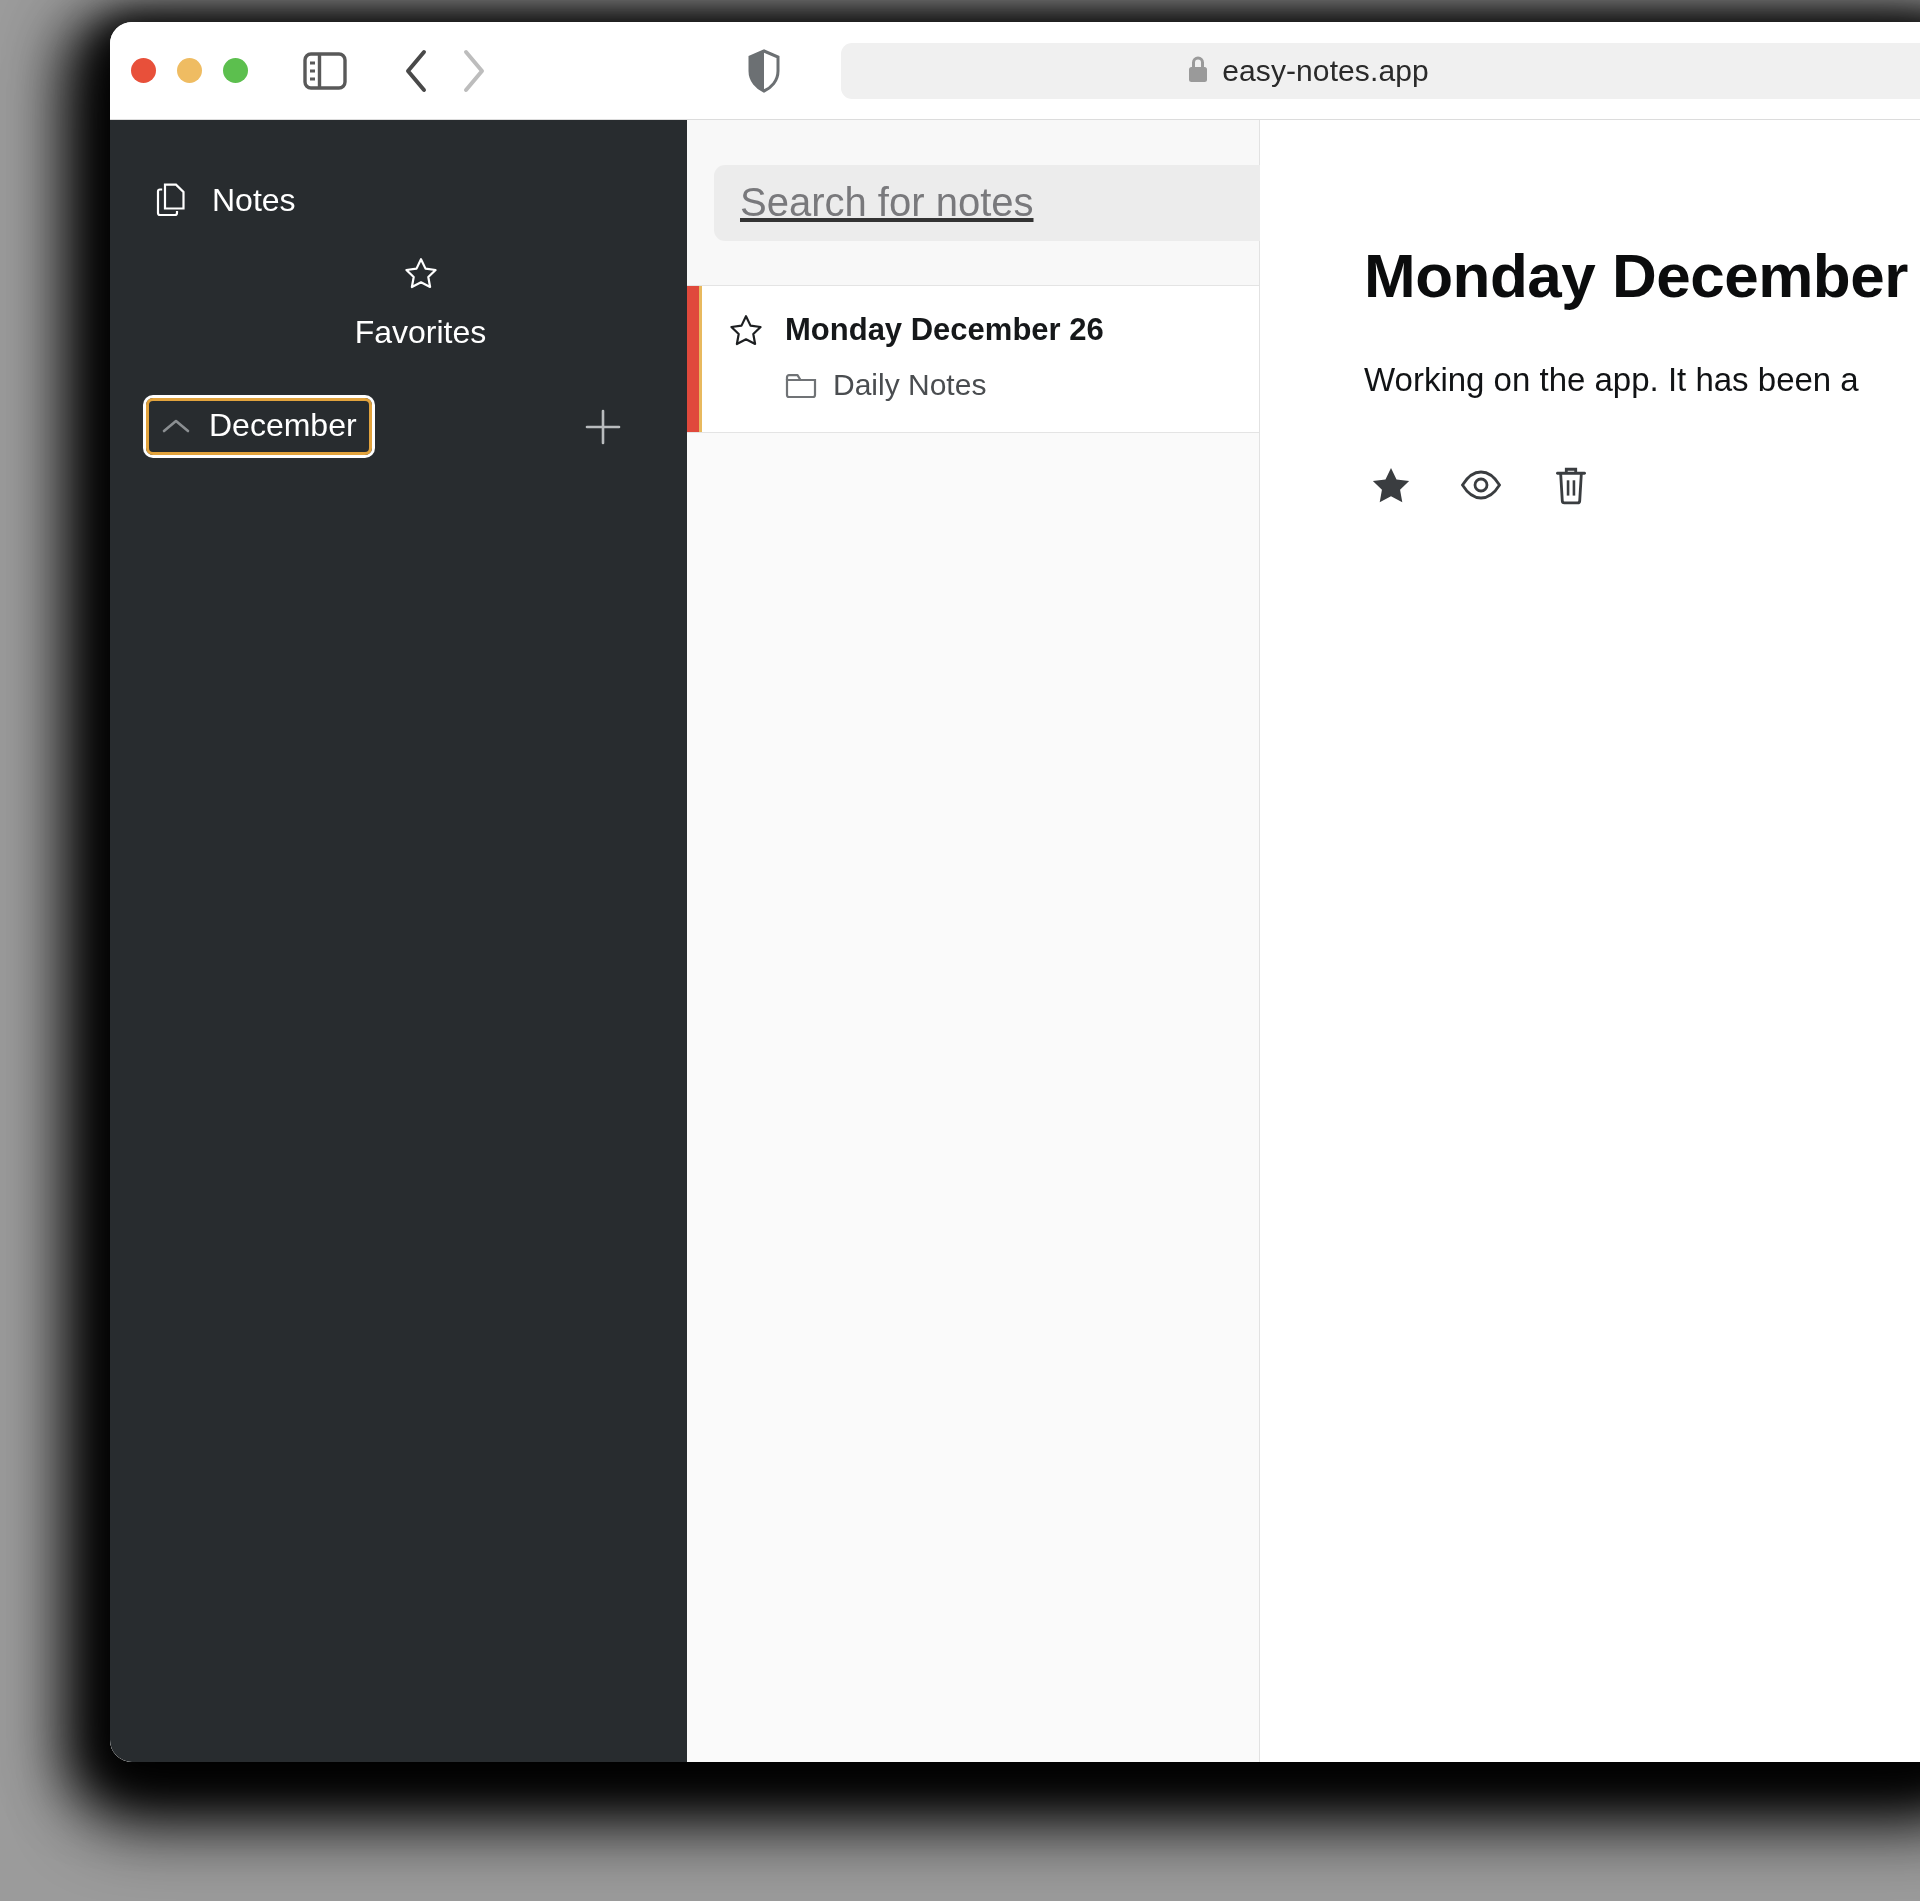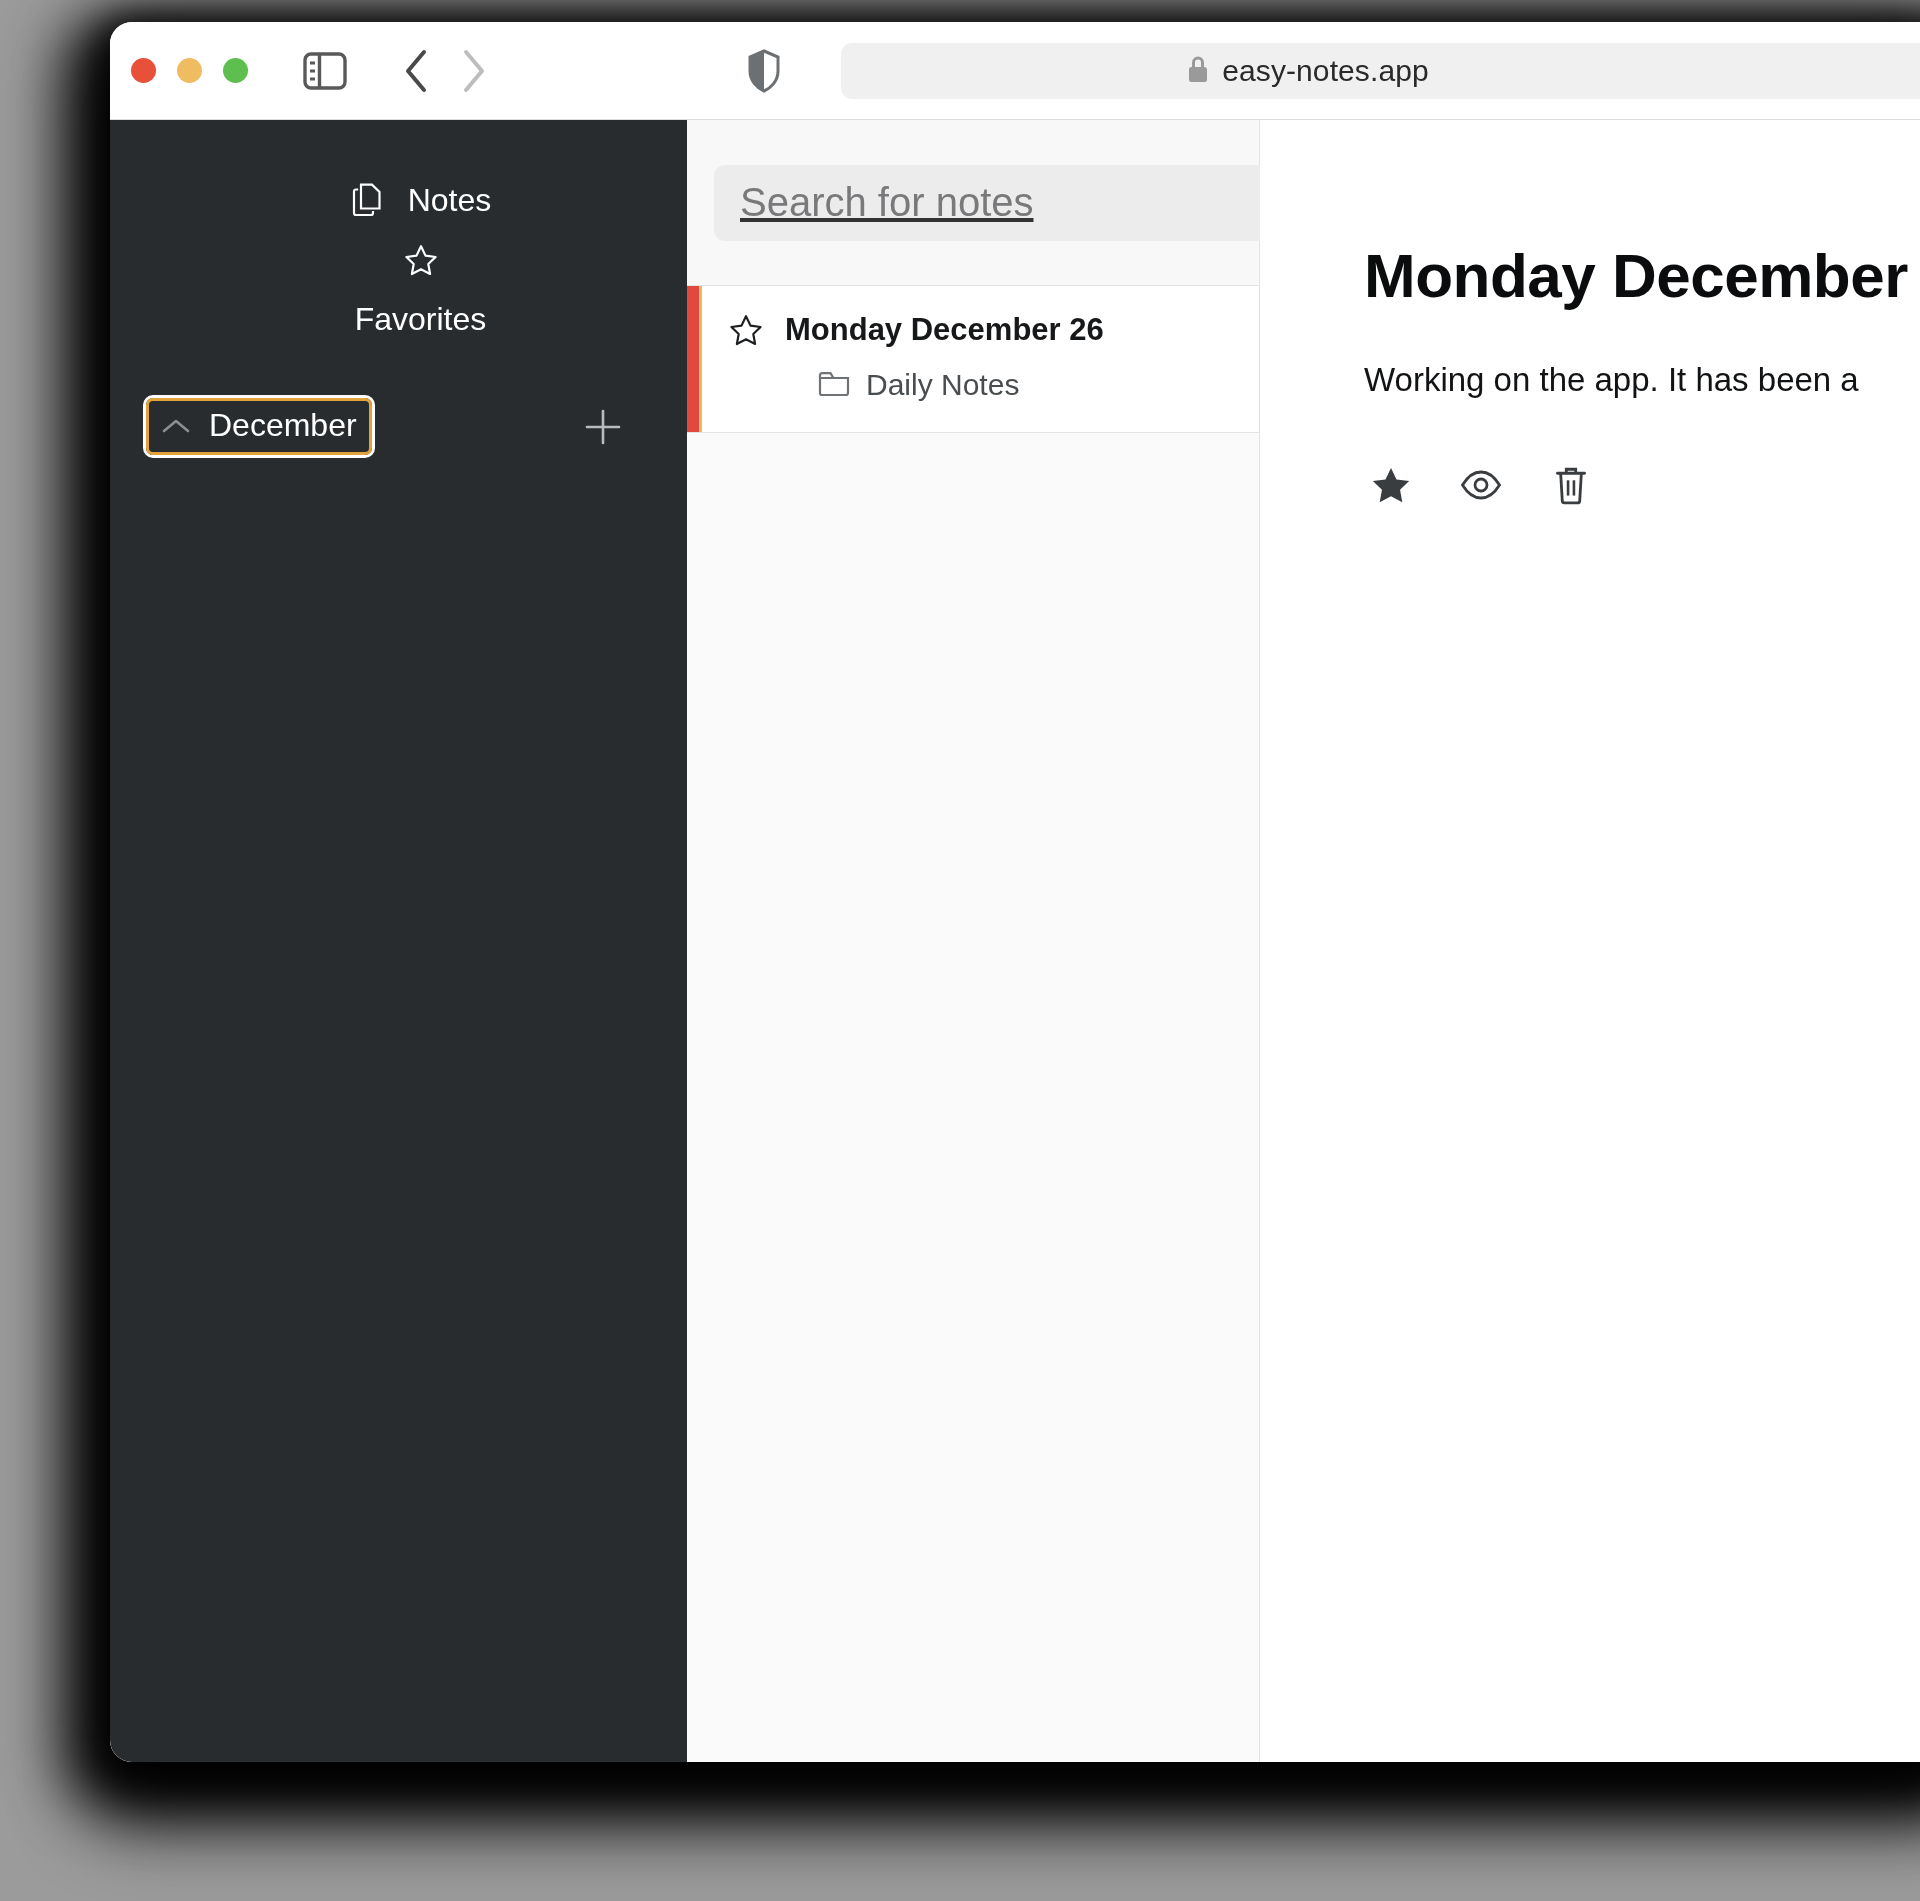--- a/index.html
+++ b/index.html
@@ -106,21 +106,20 @@
 
   .nav-item {
     display:flex;
     align-items:center;
     gap:24px;
     height:68px;
     padding-left:44px;
     color:#ffffff;
     font-size:32px;
     cursor:default;
-    justify-content:center;
   }
   .nav-item + .nav-item { margin-top:22px;flex-direction:column; }
   .nav-item .nav-ico {
     width:34px; height:34px;
     display:flex; align-items:center; justify-content:center;
     flex:0 0 34px;
   }
 
   .section-gap { height:74px; }
 
@@ -222,25 +221,24 @@
   .note-fav-ico { width:34px; height:34px; flex:0 0 34px;
     display:flex; align-items:center; justify-content:center; }
   .note-title {
     font-size:31px;
     font-weight:bold;
     color:#16181a;
     white-space:nowrap;
   }
   .note-row-bottom {
     display:flex;
-    align-items:flex-start;
+    align-items:flex-end;
     gap:16px;
     margin-top:20px;
     padding-left:98px;
-    margin-left:33px;
   }
   .note-folder-ico { width:32px; height:32px; flex:0 0 32px;
     display:flex; align-items:center; justify-content:center; }
   .note-folder-name {
     font-size:30px;
     color:#4a4d50;
     white-space:nowrap;
   }
 
   

